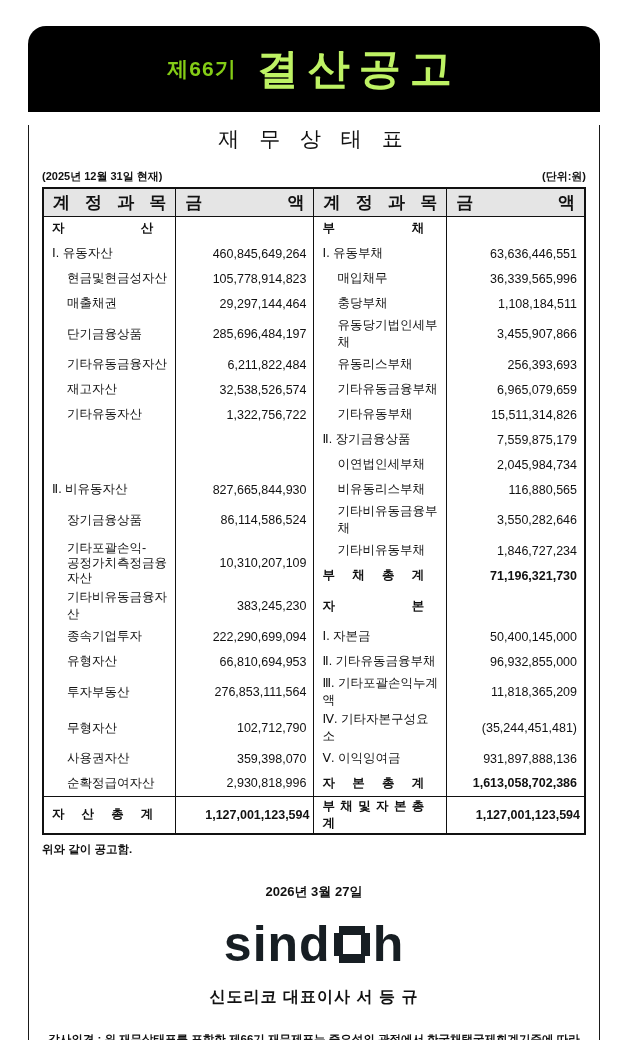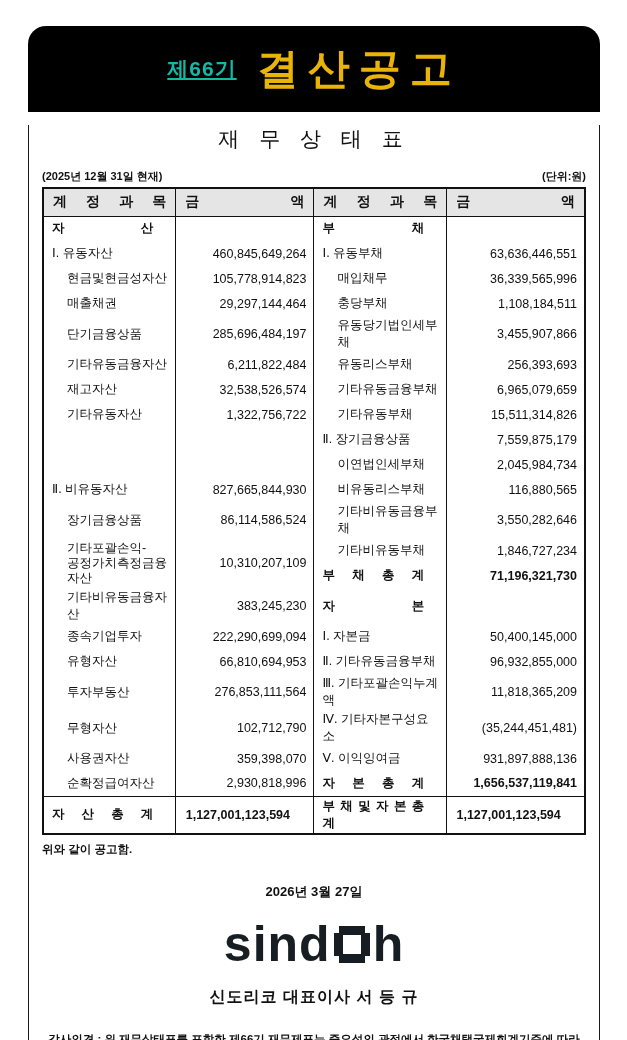--- a/index.html
+++ b/index.html
@@ -4,50 +4,50 @@
 <style>
   * { margin:0; padding:0; box-sizing:border-box; }
   html,body { width:627px; height:1040px; background:#ffffff;
     font-family:"Liberation Sans","DejaVu Sans",sans-serif; color:#111; }
 
   .doc { position:absolute; left:28px; top:26px; width:572px; }
 
   
   .banner { height:86px; background:#000; border-radius:18px 18px 0 0;
     display:flex; align-items:center; justify-content:center; gap:20px; }
-  .banner-era { color:#14b8a6; font-size:21px; font-weight:700; letter-spacing:1px;text-decoration:underline; }
-  .banner-title { color:#eab308; font-size:42px; font-weight:800; letter-spacing:9px; }
+  .banner-era { color:#84cc16; font-size:21px; font-weight:700; letter-spacing:1px; }
+  .banner-title { color:#bef264; font-size:42px; font-weight:800; letter-spacing:9px; }
 
   
   .body-box { border:1.5px solid #1a1a1a; border-top:none; background:#fff;
     min-height:895px; padding:0 13px 18px 13px; }
 
   .statement-title { text-align:center; margin-top:13px; font-size:21px;
     font-weight:400; letter-spacing:7px; }
 
   .meta { display:flex; justify-content:space-between; margin-top:16px;
     margin-bottom:3px; font-size:11px; font-weight:600; }
 
   
   table.bs { width:100%; border-collapse:collapse; border:2px solid #111;
     font-size:12.5px; table-layout:fixed; }
   col.c-lbl { width:24.5%; } col.c-val { width:25.5%; }
   .bs th { background:#e5e5e5; border:1px solid #111; border-bottom:1.5px solid #111;
-    font-size:14px; font-weight:700; height:28px; padding:0 9px;
+    font-size:17px; font-weight:700; height:28px; padding:0 9px;
     text-align:justify; text-align-last:justify; }
   .bs td { border-left:1px solid #111; border-right:1px solid #111;
     height:25px; padding:1px 8px; vertical-align:middle; }
   .bs td.lbl { text-align:left; }
   .bs td.ind1 { padding-left:23px; }
   .bs td.val { text-align:right; padding-right:7px; }
   .bs td.spread { text-align:justify; text-align-last:justify; padding-right:22px; }
   .bs td.b { font-weight:700; }
   .bs td.two { white-space:pre-line; line-height:1.2; }
   .bs tfoot td { border-top:1.5px solid #111; height:31px; font-weight:700; }
-  .bs tfoot td.val { text-align:center; padding-right:22px; }
+  .bs tfoot td.val { padding-right:4px; }
 
   
   .footnote { margin-top:7px; font-size:11.5px; font-weight:600; }
   .ann-date { text-align:center; margin-top:26px; font-size:13px; font-weight:600; }
 
   .logo-row { text-align:center; margin-top:14px; color:#171e23; }
   .logo-text { font-size:50px; font-weight:800; letter-spacing:1px; }
   .logo-o { position:relative; display:inline-block; width:36px; height:37px;
     vertical-align:-2px; margin:0 3px; }
   .logo-o i { position:absolute; background:#171e23; display:block; }
@@ -211,21 +211,21 @@
           <tr>
             <td class="lbl ind1">사용권자산</td>
             <td class="val">359,398,070</td>
             <td class="lbl">Ⅴ. 이익잉여금</td>
             <td class="val">931,897,888,136</td>
           </tr>
           <tr>
             <td class="lbl ind1">순확정급여자산</td>
             <td class="val">2,930,818,996</td>
             <td class="lbl spread b">자 본 총 계</td>
-            <td class="val b">1,656,537,119,841</td>
+            <td class="val b">1,613,058,702,386</td>
           </tr>
         </tbody>
       <tfoot>
           <tr>
             <td class="lbl spread b">자 산 총 계</td>
             <td class="val b">1,127,001,123,594</td>
             <td class="lbl spread b">부 채 및 자 본 총 계</td>
             <td class="val b">1,127,001,123,594</td>
           </tr>
         </tfoot>

